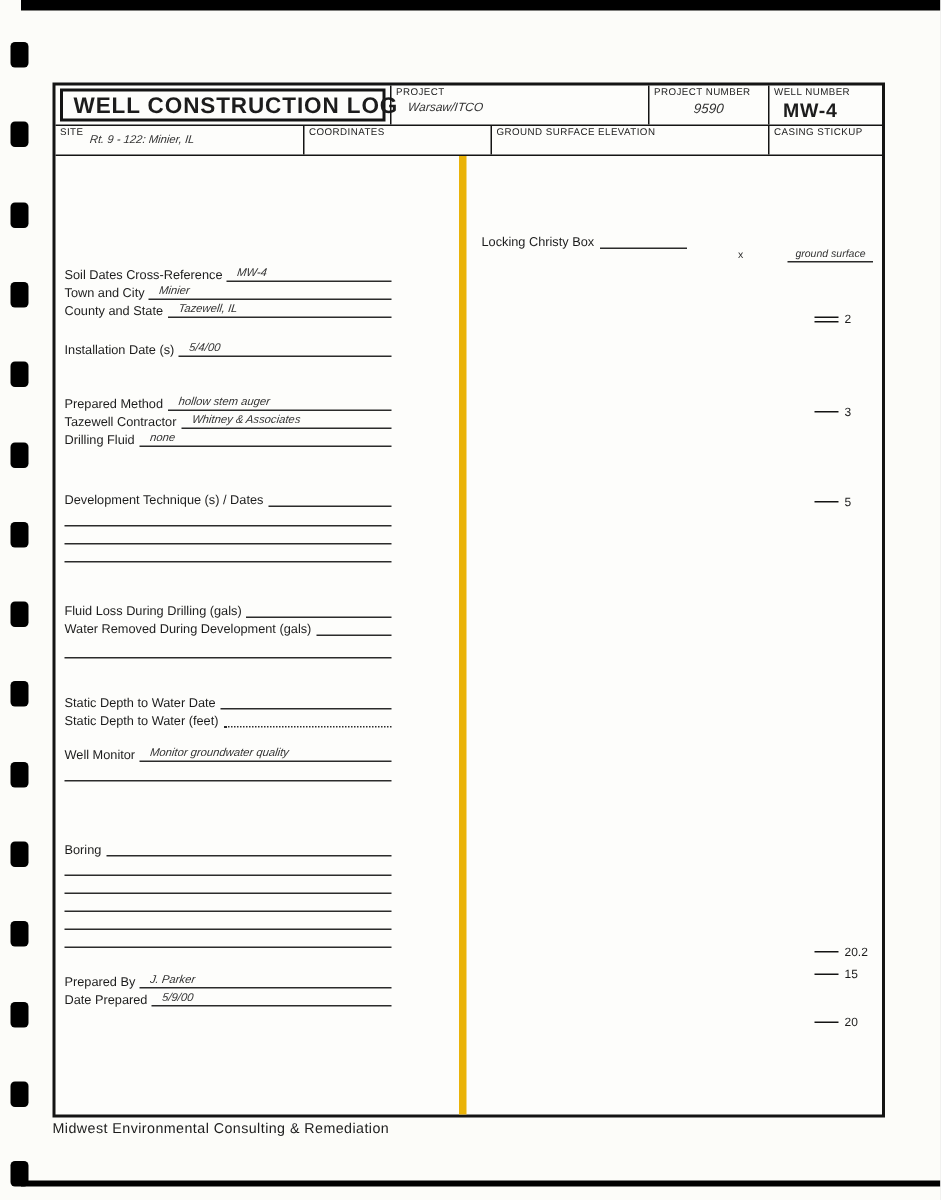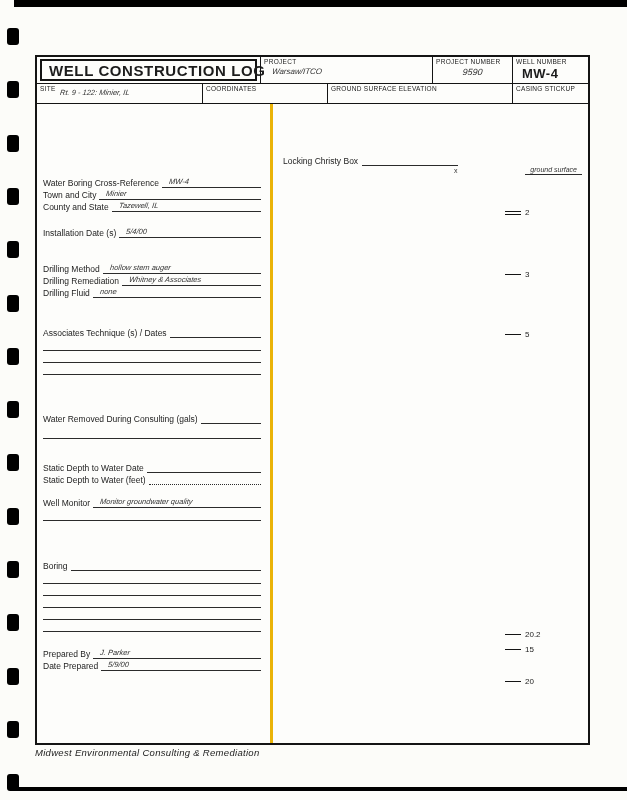--- a/index.html
+++ b/index.html
@@ -33,42 +33,42 @@
   .pnum-cell .hand { text-align:center; font-size:9px; margin-top:2px; }
   .wnum-val { font-size:13px; font-weight:bold; margin:1px 0 0 6px; letter-spacing:0.5px; }
   .site-cell { width:165px; display:flex; align-items:flex-start; gap:4px; }
   .coords-cell { width:125px; }
   .gse-cell { width:185px; }
   .cs-cell { flex:1; }
   .site-cell .hand { margin-top:3px; font-size:7.5px; white-space:nowrap; }
 
   .body { position:relative; display:flex; height:639px; }
   .left-col { position:relative; width:233px; }
-  .right-col { position:relative; flex:1; border-left:3px solid #eab308; }
+  .right-col { position:relative; flex:1; border-left:5px solid #eab308;margin-left:36px; }
 
   
   .f { position:absolute; left:6px; right:9px; display:flex; align-items:flex-end; font-size:8.5px; height:12px; }
   .f .lb { white-space:nowrap; padding-right:3px; }
   .f .ln { flex:1; border-bottom:1px solid #2b2b2b; min-height:10px; display:flex; align-items:flex-end; }
   .f .ln.dot { border-bottom-style:dotted; }
   .f .val { font-style:italic; font-size:7.5px; color:#333; padding:0 2px 1px 7px; white-space:nowrap; transform:skewX(-7deg); }
   .rule { position:absolute; left:6px; right:9px; border-bottom:1px solid #2b2b2b; height:0; }
 
   
   .christy { position:absolute; left:10px; right:130px; top:50px; display:flex; align-items:flex-end; font-size:8.5px; height:12px; }
   .christy .lb { white-space:nowrap; padding-right:4px; }
   .christy .ln { flex:1; border-bottom:1px solid #2b2b2b; min-height:9px; }
   .x-mark { position:absolute; left:181px; top:63px; font-size:7px; color:#333; }
   .ground { position:absolute; right:6px; top:62px; font-size:7px; font-style:italic; color:#333;
             border-bottom:1px solid #2b2b2b; padding:0 5px 1px 5px; }
   .mk { position:absolute; left:232px; display:flex; align-items:center; font-size:8px; }
   .mk .tick { width:16px; border-top:1px solid #141414; margin-right:4px; }
   .mk.dbl .tick { border-bottom:1px solid #141414; height:4px; }
 
-  .footer-line { position:absolute; left:35px; top:747px; font-size:9.5px; letter-spacing:0.3px; color:#1c1c1c;font-style:italic; }
+  .footer-line { position:absolute; left:35px; top:747px; font-size:9.5px; letter-spacing:0.3px; color:#1c1c1c; }
 </style>
 </head>
 <body>
 
 <div class="page">
   <div class="scan-top"></div>
   <div class="scan-bottom"></div>
   <div id="holes">
       <div class="hole" style="top: 28px;"></div>
       <div class="hole" style="top: 81.3px;"></div>
@@ -123,21 +123,21 @@
       <div class="cell cs-cell">
         <div class="cell-label">CASING STICKUP</div>
       </div>
     </div>
 
     <div class="body">
 
       <div class="left-col">
 
         <div class="f" style="top:72px">
-          <span class="lb">Water Boring Cross-Reference</span>
+          <span class="lb">Soil Dates Cross-Reference</span>
           <span class="ln">
               <span class="val">MW-4</span>
             </span>
         </div>
         <div class="f" style="top:84px">
           <span class="lb">Town and City</span>
           <span class="ln">
               <span class="val">Minier</span>
             </span>
         </div>
@@ -149,48 +149,52 @@
         </div>
 
         <div class="f" style="top:122px">
           <span class="lb">Installation Date (s)</span>
           <span class="ln">
               <span class="val">5/4/00</span>
             </span>
         </div>
 
         <div class="f" style="top:158px">
-          <span class="lb">Drilling Method</span>
+          <span class="lb">Prepared Method</span>
           <span class="ln">
               <span class="val">hollow stem auger</span>
             </span>
         </div>
         <div class="f" style="top:170px">
-          <span class="lb">Drilling Remediation</span>
+          <span class="lb">Tazewell Contractor</span>
           <span class="ln">
               <span class="val">Whitney &amp; Associates</span>
             </span>
         </div>
         <div class="f" style="top:182px">
           <span class="lb">Drilling Fluid</span>
           <span class="ln">
               <span class="val">none</span>
             </span>
         </div>
 
         <div class="f" style="top:222px">
-          <span class="lb">Associates Technique (s) / Dates</span>
+          <span class="lb">Development Technique (s) / Dates</span>
           <span class="ln"></span>
         </div>
         <div class="rule" style="top:246px"></div>
         <div class="rule" style="top:258px"></div>
         <div class="rule" style="top:270px"></div>
 
+        <div class="f" style="top:296px">
+          <span class="lb">Fluid Loss During Drilling  (gals)</span>
+          <span class="ln"></span>
+        </div>
         <div class="f" style="top:308px">
-          <span class="lb">Water Removed During Consulting  (gals)</span>
+          <span class="lb">Water Removed During Development  (gals)</span>
           <span class="ln"></span>
         </div>
         <div class="rule" style="top:334px"></div>
 
         <div class="f" style="top:357px">
           <span class="lb">Static Depth to Water Date</span>
           <span class="ln"></span>
         </div>
         <div class="f" style="top:369px">
           <span class="lb">Static Depth to Water  (feet)</span>

